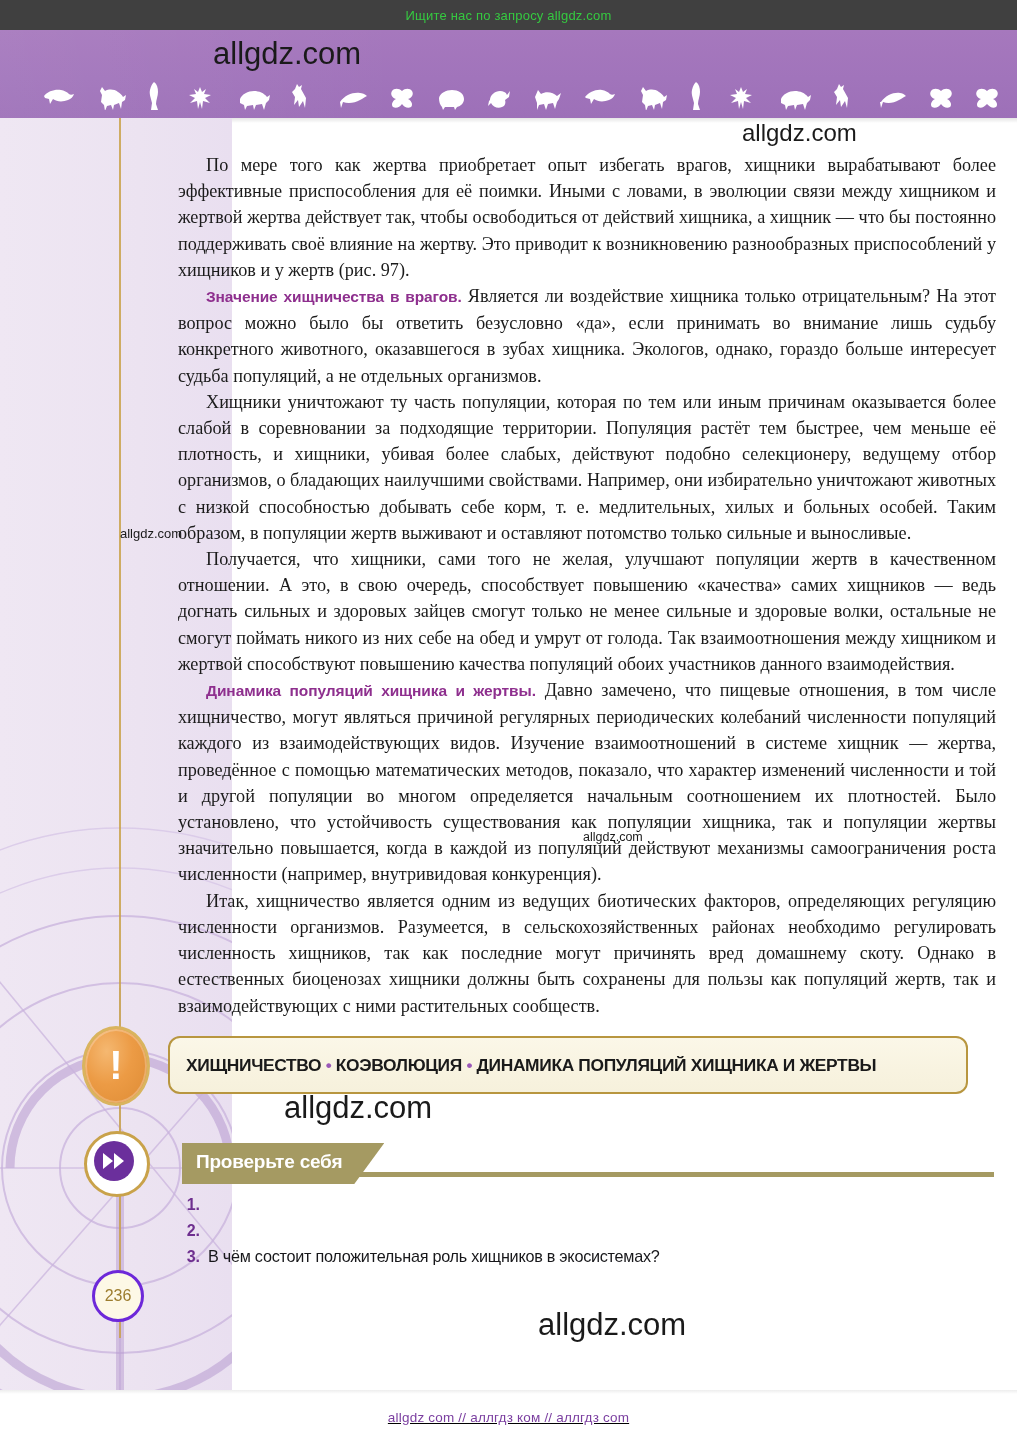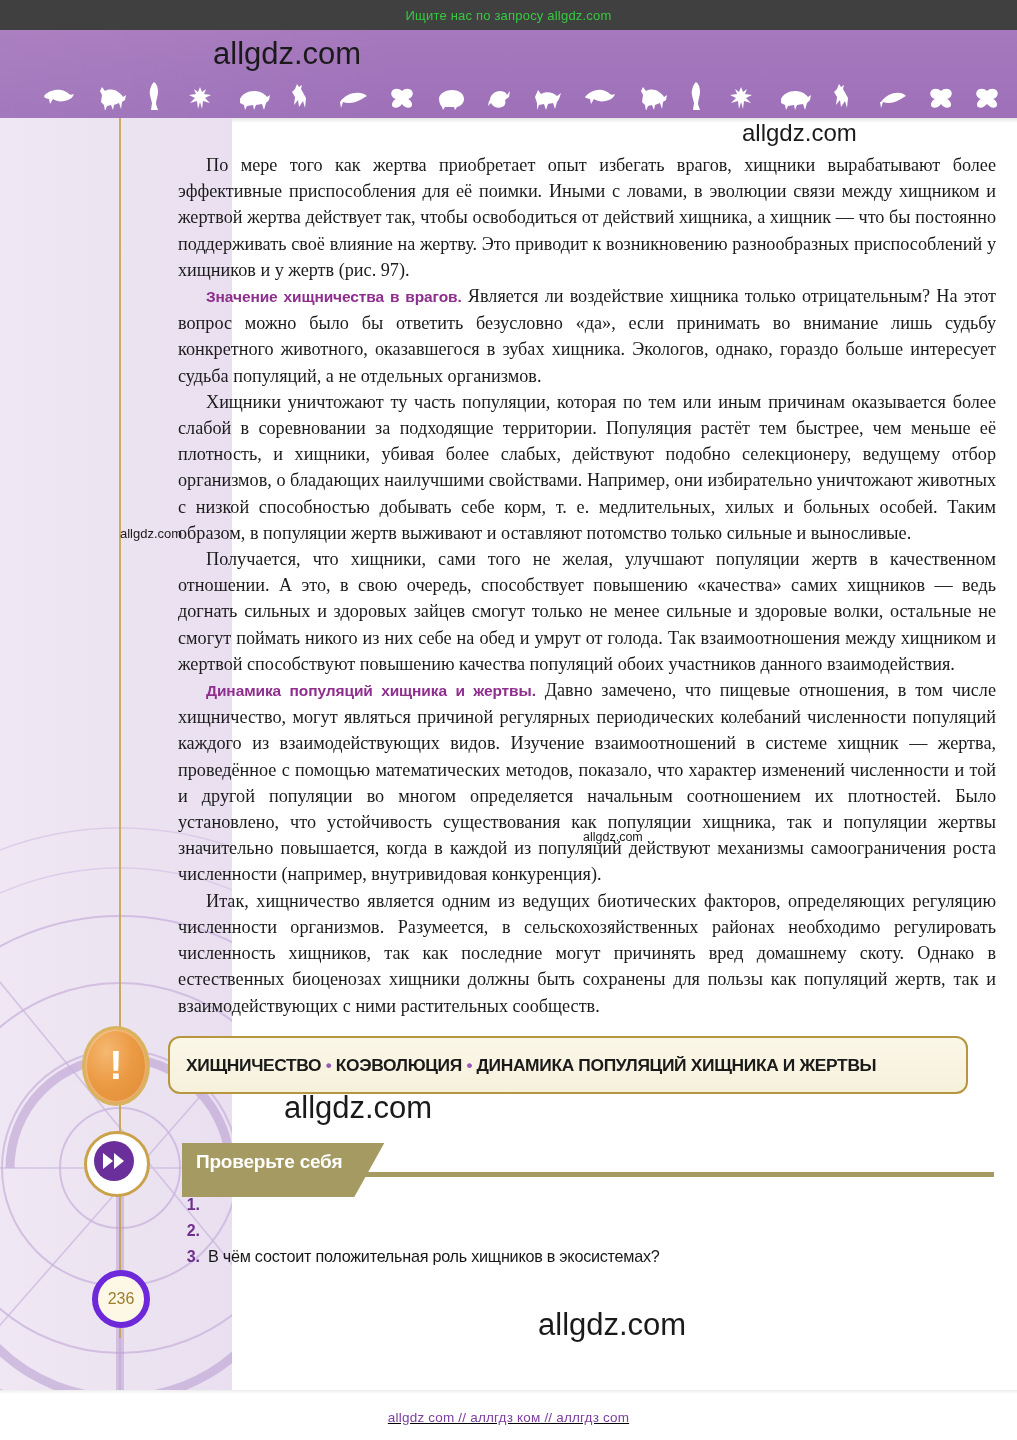--- a/index.html
+++ b/index.html
@@ -156,21 +156,21 @@
     top: 1143px;
     left: 182px;
     width: 815px;
     height: 34px;
     z-index: 22;
   }
   .check-tab {
     position: absolute;
     left: 0; top: 0;
     height: 38px;
-    padding: 0 42px 16px 14px;
+    padding: 0 42px 3px 14px;
     background: #a59a62;
     display: flex;
     align-items: center;
     clip-path: polygon(0 0, 100% 0, calc(100% - 30px) 100%, 0 100%);
   }
   .check-tab span {
     font-family: "Liberation Sans", sans-serif;
     font-weight: bold;
     font-size: 19px;
     color: #ffffff;
@@ -249,21 +249,21 @@
     display:flex; align-items:center; justify-content:center;
   }
 
   
   .pagenum {
     position: absolute;
     left: 92px; top: 1270px;
     width: 46px; height: 46px;
     border-radius: 50%;
     background: #fdf8e6;
-    border: 6px solid #6d28d9;
+    border: 3px solid #6d28d9;
     display:flex; align-items:center; justify-content:center;
     font-family: "Liberation Sans", sans-serif;
     font-size: 16px;
     color: #9c7c2e;
     z-index: 26;
   }
 
   
   .footer {
     position:absolute;

